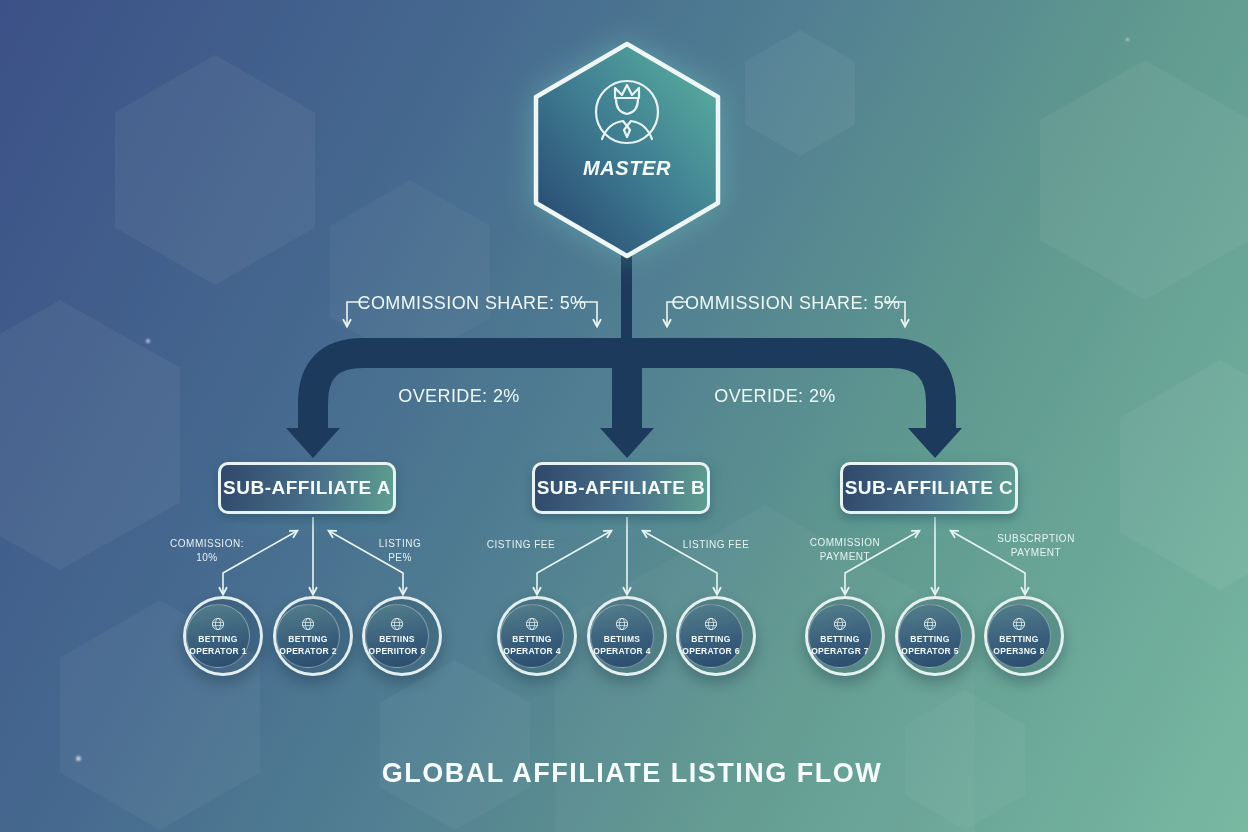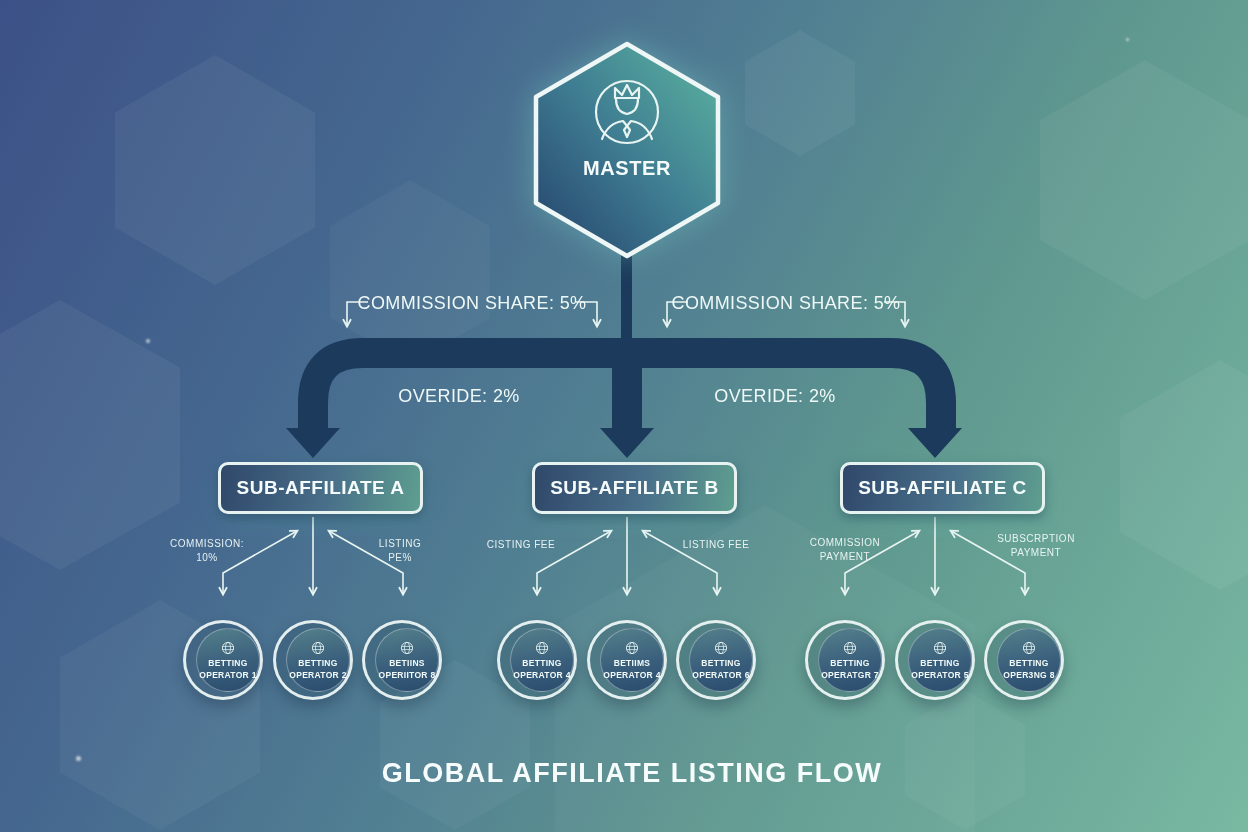--- a/index.html
+++ b/index.html
@@ -8,36 +8,36 @@
     font-family:"Liberation Sans",sans-serif;
     background:linear-gradient(118deg,#3c5187 0%,#45688f 28%,#517f92 48%,#5f988f 68%,#79b9a2 100%);
   }
   .hexdec{position:absolute;clip-path:polygon(50% 0%,100% 25%,100% 75%,50% 100%,0% 75%,0% 25%);pointer-events:none;}
   .dot{position:absolute;border-radius:50%;background:rgba(255,255,255,.65);filter:blur(1px);pointer-events:none;}
   .layer{position:absolute;left:0;top:0;width:1248px;height:832px;}
   
   .master-wrap{position:absolute;left:527px;top:38px;width:200px;height:224px;}
   .master-wrap svg{filter:drop-shadow(0 0 16px rgba(130,225,205,.35));}
   .master-text{position:absolute;left:0;top:118px;width:200px;text-align:center;color:#f4fbfa;
-    font-size:20px;font-weight:700;letter-spacing:.6px;line-height:1.22;}
+    font-size:20px;font-weight:700;letter-spacing:.6px;line-height:1.22;font-style:italic;}
   
   .lbl{position:absolute;color:#eef8f6;white-space:nowrap;transform:translateX(-50%);text-align:center;}
   .lbl-lg{font-size:18px;letter-spacing:.4px;font-weight:400;}
   .lbl-sm{font-size:10px;letter-spacing:.5px;line-height:1.35;font-weight:400;opacity:.95;}
   
-  .subbox{position:absolute;top:462px;width:205px;height:52px;border-radius:10px;
+  .subbox{position:absolute;top:462px;width:178px;height:52px;border-radius:10px;
     border:3px solid #e6f3f1;box-sizing:border-box;
     background:linear-gradient(100deg,#30486b 0%,#49708a 55%,#5e9e8f 100%);
     display:flex;align-items:center;justify-content:center;
     color:#f4fbfa;font-size:19px;font-weight:600;letter-spacing:.5px;
     box-shadow:0 5px 12px rgba(12,32,56,.35),0 9px 20px rgba(110,220,205,.18);}
   
-  .op{position:absolute;top:620px;width:80px;height:80px;border-radius:50%;
+  .op{position:absolute;top:596px;width:80px;height:80px;border-radius:50%;
     border:3px solid rgba(241,250,249,.92);box-sizing:border-box;
-    background:rgba(18,42,66,.18);display:flex;align-items:center;justify-content:flex-end;
+    background:rgba(18,42,66,.18);display:flex;align-items:center;justify-content:flex-start;
     box-shadow:0 7px 14px rgba(10,30,52,.28);}
   .op-disc{width:64px;height:64px;border-radius:50%;
     background:linear-gradient(170deg,#54808b 0%,#3a5f7c 55%,#2a4c6d 100%);
     border:1px solid rgba(255,255,255,.35);box-sizing:border-box;
     display:flex;flex-direction:column;align-items:center;justify-content:center;gap:1px;}
   .op-line{color:#f2fbf9;font-size:8.5px;font-weight:600;letter-spacing:.3px;line-height:1.2;text-align:center;white-space:nowrap;}
   .globe{width:16px;height:16px;margin-bottom:1px;}
   
   .footer-title{position:absolute;left:632px;top:758px;transform:translateX(-50%);
     color:#f6fcfb;font-size:27px;font-weight:600;letter-spacing:1.5px;white-space:nowrap;}

